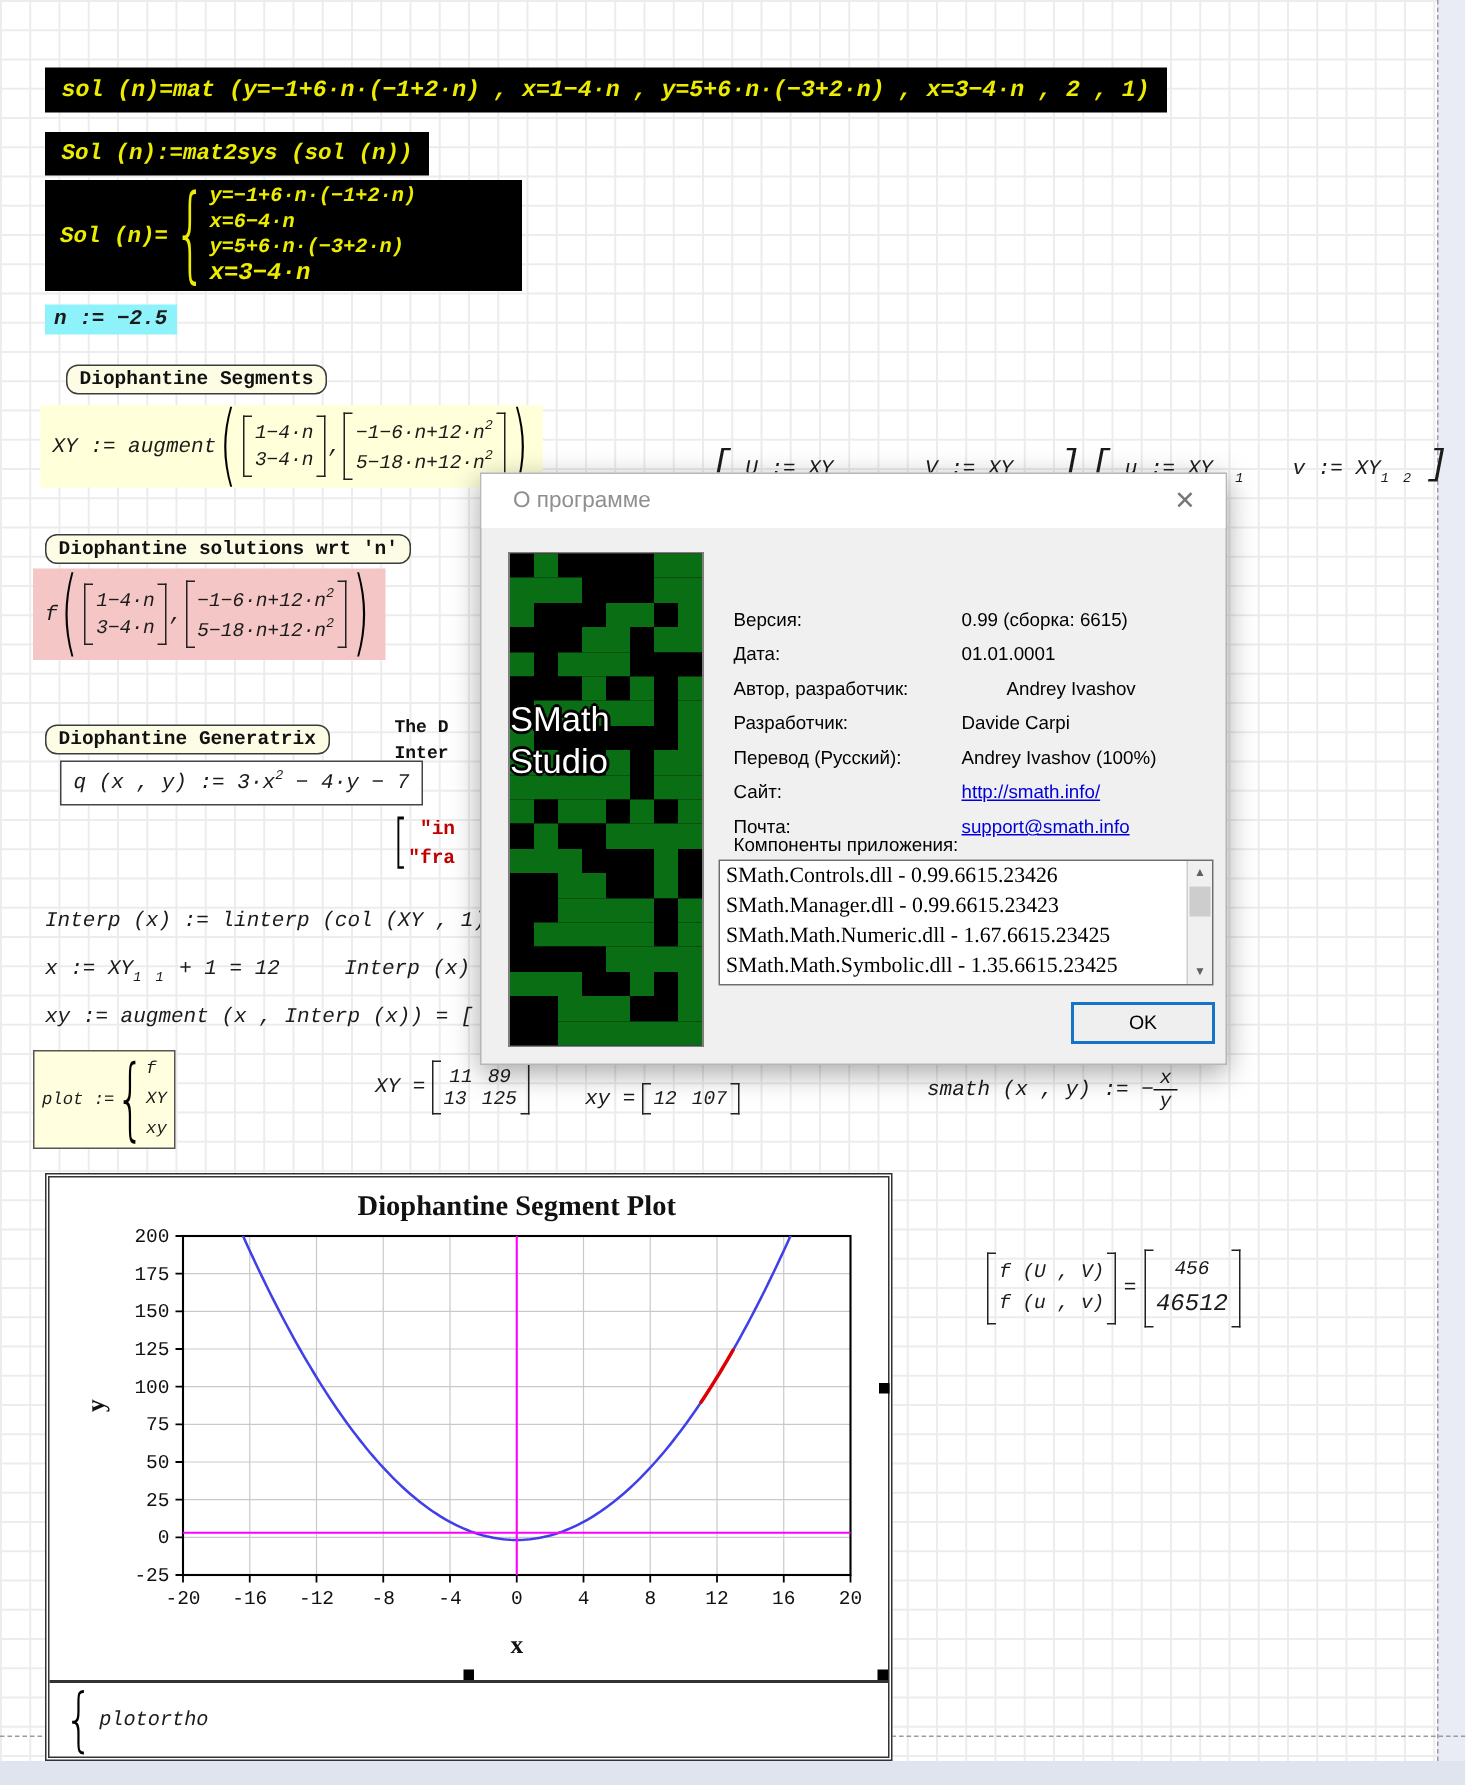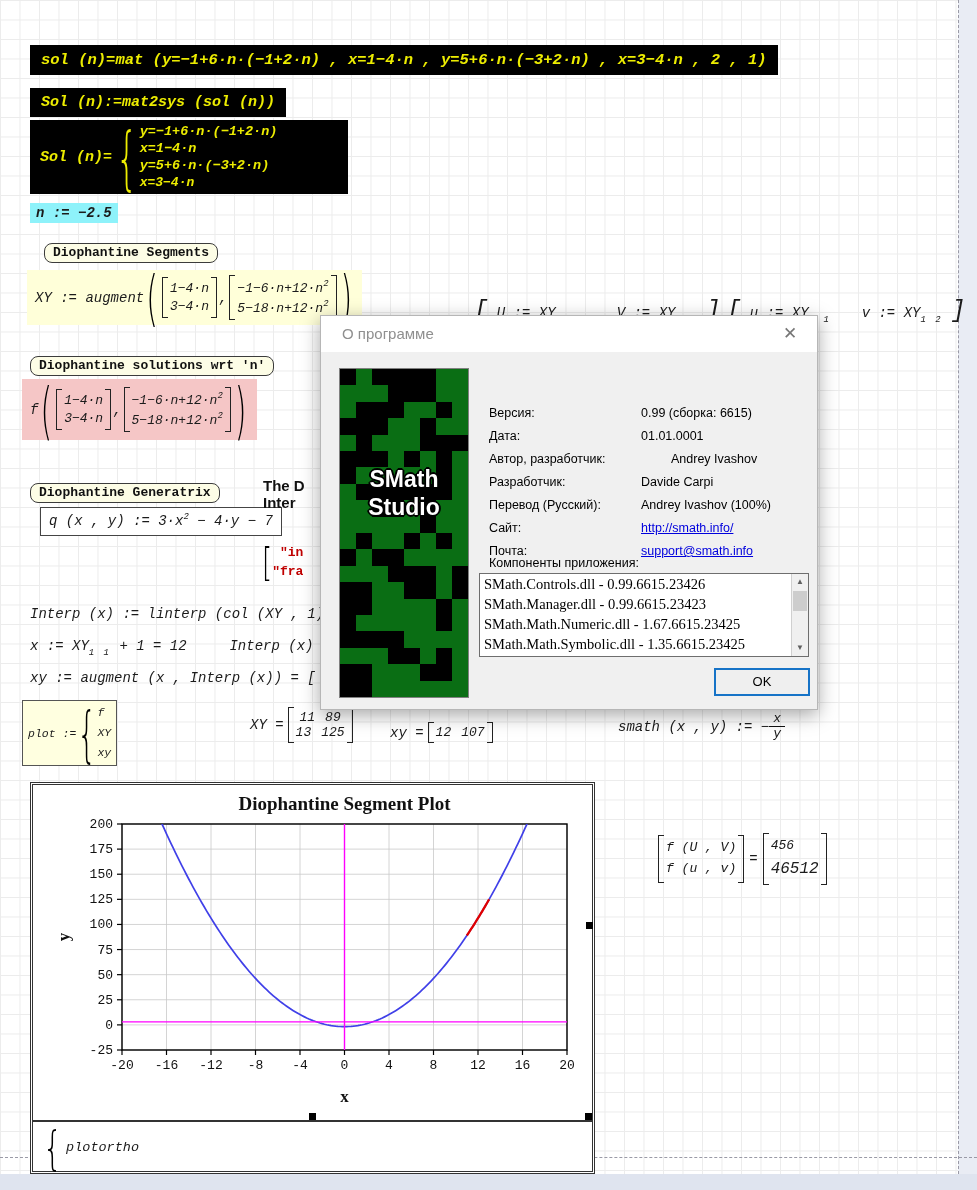--- a/index.html
+++ b/index.html
@@ -24,39 +24,39 @@
   .blackbar{position:absolute;background:#000;color:#ecec00;padding:6px 11px;font-weight:bold;font-size:15px;white-space:nowrap;z-index:2;}
   
   .tag{position:absolute;background:#fdfde6;border:1px solid #3c3c3c;border-radius:8px;
        padding:1px 8px 2px 8px;font-family:"Liberation Mono","DejaVu Sans Mono",monospace;
        font-weight:bold;font-size:13px;color:#111;white-space:nowrap;z-index:2;}
   
   .mat{display:inline-flex;flex-direction:column;justify-content:center;position:relative;padding:3px 8px;margin:0 2px;}
   .mat::before,.mat::after{content:"";position:absolute;top:0;bottom:0;width:5px;border:1.6px solid #222;}
   .mat::before{left:0;border-right:none;}
   .mat::after{right:0;border-left:none;}
-  .mat .cell{line-height:1.35;}
+  .mat .cell{text-align:center;line-height:1.35;}
   .mrow{display:flex;gap:10px;justify-content:center;}
   .sup{font-size:9px;vertical-align:6px;font-style:italic;}
   .sub{font-size:9px;vertical-align:-5px;letter-spacing:2px;font-style:italic;}
   .brace{display:inline-block;font-family:"DejaVu Sans",sans-serif;font-weight:200;transform-origin:center;}
   .bigp{display:inline-block;font-family:"DejaVu Sans",sans-serif;font-weight:200;transform-origin:center;}
   .frac{display:inline-flex;flex-direction:column;align-items:center;vertical-align:middle;line-height:1.1;}
   .frac .den{border-top:1.5px solid #111;padding:0 4px;}
   .frac .num{padding:0 4px;}
   .exprrow{display:inline-flex;align-items:center;white-space:nowrap;}
   
   .dialog{position:absolute;left:320px;top:315px;width:498px;height:395px;background:#f0f0f0;
           border:1px solid #b6b6b6;box-shadow:0 5px 18px rgba(0,0,0,.35);z-index:10;font-size:12.5px;}
   .dlg-titlebar{position:absolute;left:0;top:0;right:0;height:36px;background:#ffffff;}
   .dlg-title{position:absolute;left:21px;top:9px;font-size:15px;color:#8f8f8f;}
   .dlg-close{position:absolute;right:14px;top:7px;font-size:17px;color:#777;width:26px;height:24px;text-align:center;cursor:pointer;}
   .dlg-logo{position:absolute;left:18px;top:52px;width:130px;height:330px;border:1px solid #808080;overflow:hidden;background:#000;}
   .dlg-logo .cellgrid{position:absolute;inset:0;display:grid;grid-template-columns:repeat(8,1fr);grid-template-rows:repeat(20,1fr);}
-  .dlg-logo .ltxt{position:absolute;left:0;right:0;top:96px;text-align:center;color:#fff;font-weight:bold;font-size:23px;line-height:28px;
+  .dlg-logo .ltxt{position:absolute;left:0;right:0;top:96px;color:#fff;font-weight:normal;font-size:23px;line-height:28px;
                   text-shadow:-2px 0 #000,2px 0 #000,0 -2px #000,0 2px #000,-1px -1px #000,1px 1px #000,1px -1px #000,-1px 1px #000;}
   .dlg-apptitle{position:absolute;left:150px;top:62px;width:330px;text-align:center;font-weight:bold;font-size:16px;color:#000;white-space:nowrap;}
   .hl{background:#f7ec3e;padding:1px 3px;}
   .dlg-row-label{position:absolute;left:168px;color:#000;white-space:nowrap;}
   .dlg-row-value{position:absolute;left:320px;color:#000;white-space:nowrap;}
   .dlg-link{color:#0000dd;text-decoration:underline;cursor:pointer;}
   .dlg-comp-label{position:absolute;left:168px;top:240px;}
   .dlg-listbox{position:absolute;left:158px;top:257px;width:330px;height:84px;background:#fff;border:1px solid #6e6e6e;
                font-family:"Liberation Serif","DejaVu Serif",serif;font-size:14.5px;overflow:hidden;}
   .dlg-listbox .li{padding:0 4px;line-height:20px;white-space:nowrap;}
@@ -65,43 +65,43 @@
   .sb-thumb{position:absolute;left:1px;top:17px;width:14px;height:20px;background:#cdcdcd;cursor:pointer;}
   .dlg-ok{position:absolute;left:393px;top:352px;width:96px;height:28px;background:#efefef;border:2px solid #1673c7;
           font-size:13px;text-align:center;line-height:24px;cursor:pointer;}
   
   .plotbox{position:absolute;left:30px;top:782px;width:565px;height:392px;background:#fff;border:3px double #333;z-index:2;}
   .plot-inputs{position:absolute;left:0;right:0;top:335px;bottom:0;border-top:2px solid #333;padding:2px 0 0 10px;display:flex;align-items:center;gap:2px;}
   .handle{position:absolute;width:7px;height:7px;background:#000;z-index:3;}
   
   .cyanbox{position:absolute;left:30px;top:203px;background:#8ef2fa;padding:2px 6px;font-size:14px;font-weight:bold;z-index:2;}
   .sysbox{position:absolute;left:30px;top:120px;background:#000;color:#ecec00;padding:2px 12px 2px 10px;display:flex;align-items:center;z-index:2;min-width:318px;min-height:74px;}
-  .note{position:absolute;left:263px;top:477px;font-family:Liberation Sans, sans-serif;font-weight:bold;font-size:15px;line-height:17px;color:#111;z-index:2;white-space:pre;}
+  .note{position:absolute;left:263px;top:477px;font-family:Liberation Mono, monospace;font-weight:bold;font-size:12px;line-height:17px;color:#111;z-index:2;white-space:pre;}
   .redstr{color:#c00000;font-weight:bold;}
 </style>
 </head>
 <body>
 
 <div class="canvas">
 
   <div class="right-margin"></div>
   <div class="bottom-margin"></div>
   <div class="page-break-h"></div>
 
   <div class="blackbar math" style="left:30px;top:45px;font-size:15.5px;color:#ecec00;">sol (n)=mat (y=−1+6·n·(−1+2·n) , x=1−4·n , y=5+6·n·(−3+2·n) , x=3−4·n , 2 , 1)</div>
   <div class="blackbar math" style="left:30px;top:88px;color:#ecec00;">Sol (n):=mat2sys (sol (n))</div>
 
   <div class="sysbox">
     <span class="math" style="font-size:15px;font-weight:bold;color:#ecec00;">Sol (n)=</span>
     <span class="brace" style="font-size:34px;transform:scaleY(2.05);color:#ecec00;margin:0 2px 0 4px;">{</span>
     <span style="display:inline-flex;flex-direction:column;">
       <span class="math" style="font-size:13.5px;font-weight:bold;color:#ecec00;line-height:17px;">y=−1+6·n·(−1+2·n)</span>
-      <span class="math" style="font-size:13.5px;font-weight:bold;color:#ecec00;line-height:17px;">x=1−4·n</span>
+      <span class="math" style="font-size:13.5px;font-weight:bold;color:#ecec00;line-height:17px;">x=6−4·n</span>
       <span class="math" style="font-size:13.5px;font-weight:bold;color:#ecec00;line-height:17px;">y=5+6·n·(−3+2·n)</span>
-      <span class="math" style="font-size:13px;font-weight:bold;color:#ecec00;line-height:17px;">x=3−4·n</span>
+      <span class="math" style="font-size:16px;font-weight:bold;color:#ecec00;line-height:17px;">x=3−4·n</span>
     </span>
   </div>
 
   <div class="cyanbox math">n := −2.5</div>
 
   <div class="tag" style="left:44px;top:243px;">Diophantine Segments</div>
 
   <div class="abs exprrow" style="left:27px;top:270px;background:#ffffd9;padding:5px 8px;z-index:2;">
     <span class="math" style="font-size:14px;">XY := augment</span>
     <span class="bigp" style="font-size:30px;transform:scaleY(2.0);margin:0 2px;">(</span>

